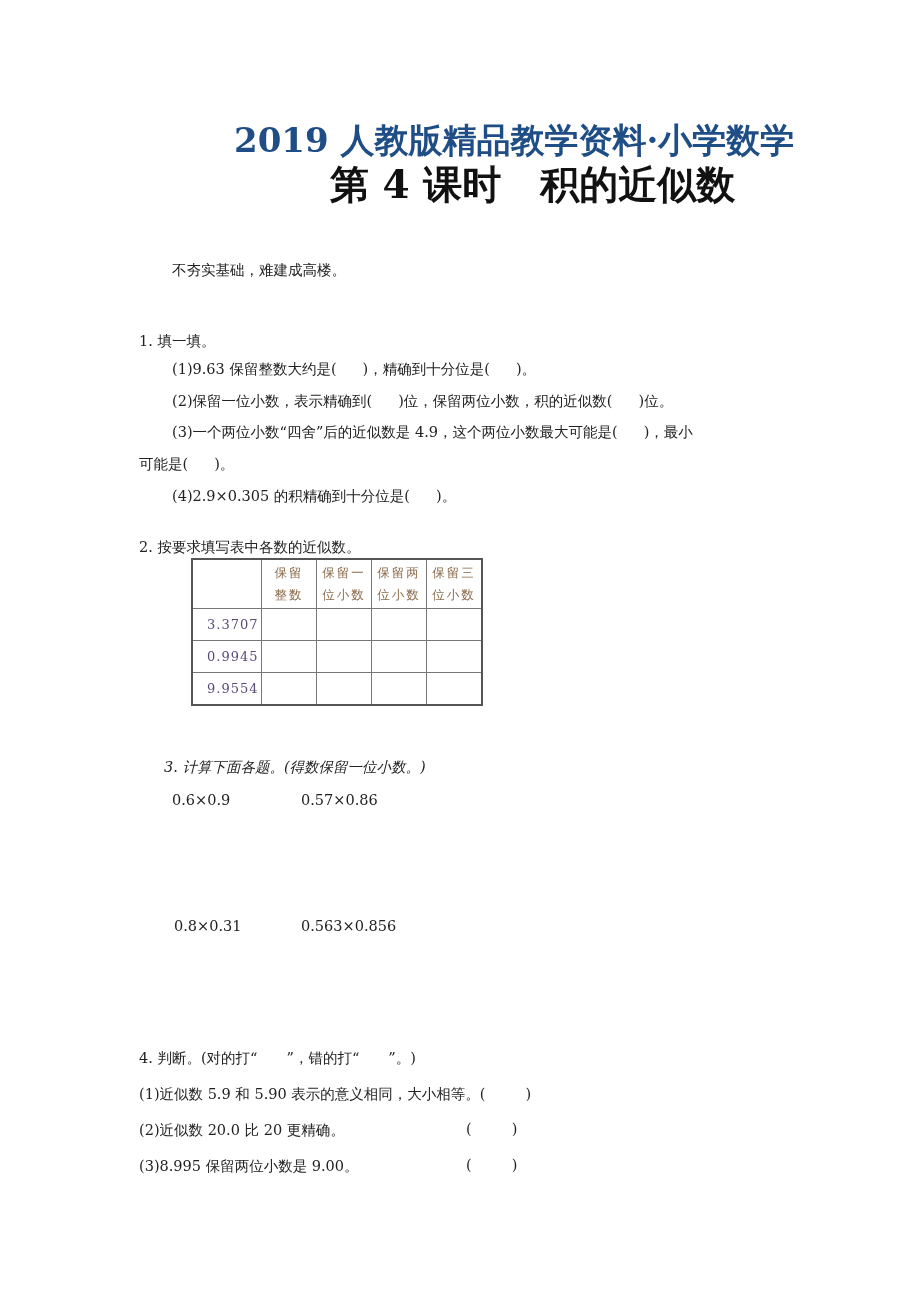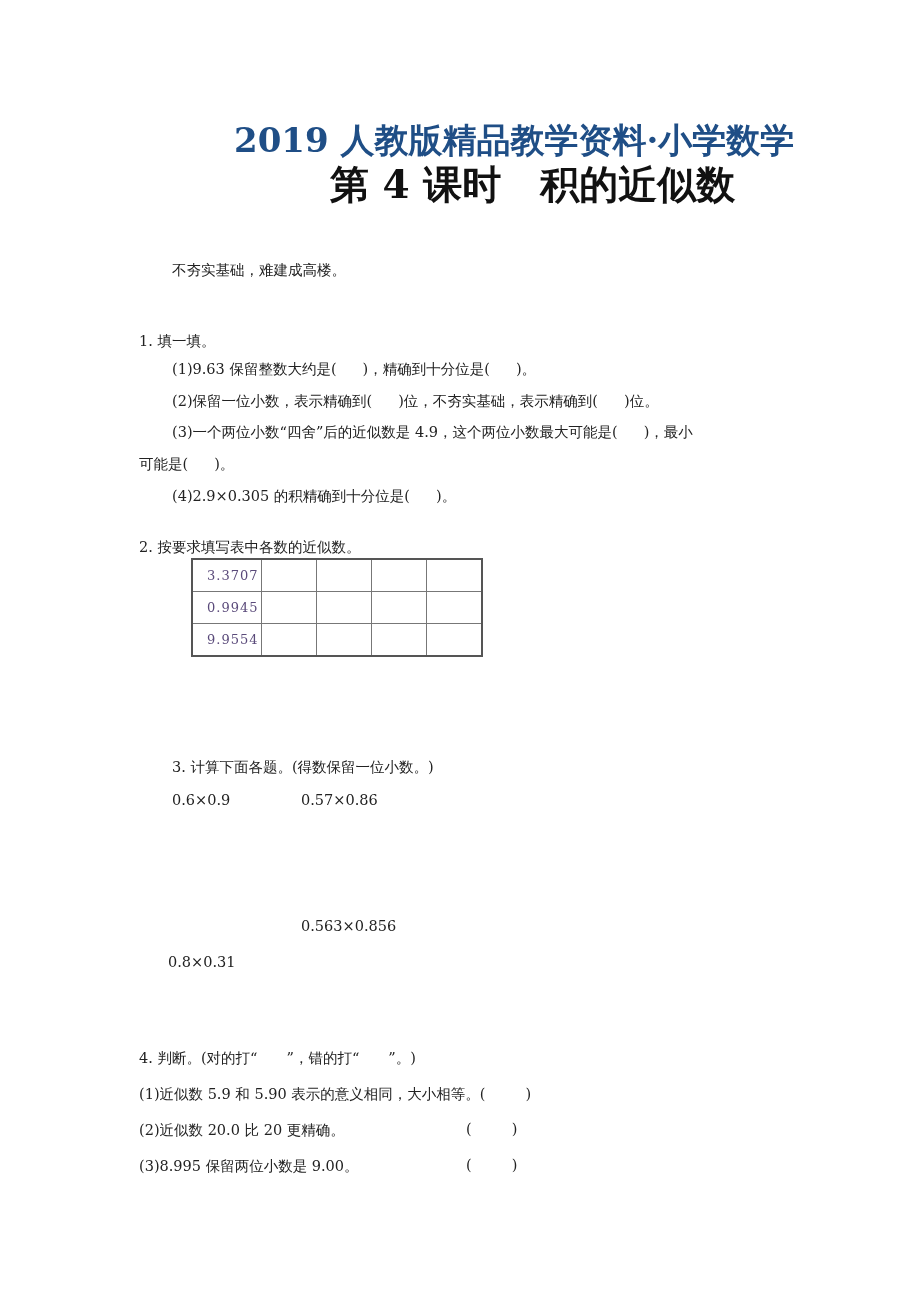--- a/index.html
+++ b/index.html
@@ -23,35 +23,42 @@
 <div class="abs title1">2019 人教版精品教学资料·小学数学</div>
 <div class="abs title2">第 4 课时　积的近似数</div>
 
 <div class="abs t" style="left:172px;top:261px;">不夯实基础，难建成高楼。</div>
 
 <div class="abs t" style="left:139px;top:332px;">1.  填一填。</div>
 <div class="abs t" style="left:172px;top:360px;">
   <span>(1)9.63 保留整数大约是(</span><span class="gap"></span><span>)，精确到十分位是(</span><span class="gap"></span><span>)。</span>
 </div>
 <div class="abs t" style="left:172px;top:392px;">
-  <span>(2)保留一位小数，表示精确到(</span><span class="gap"></span><span>)位，不夯实基础，表示精确到(</span><span class="gap"></span><span>)位。</span>
+  <span>(2)保留一位小数，表示精确到(</span><span class="gap"></span><span>)位，保留两位小数，积的近似数(</span><span class="gap"></span><span>)位。</span>
 </div>
 <div class="abs t" style="left:172px;top:423px;">
   <span>(3)一个两位小数“四舍”后的近似数是 4.9，这个两位小数最大可能是(</span><span class="gap"></span><span>)，最小</span>
 </div>
 <div class="abs t" style="left:139px;top:455px;">
   <span>可能是(</span><span class="gap"></span><span>)。</span>
 </div>
 <div class="abs t" style="left:172px;top:487px;">
   <span>(4)2.9×0.305 的积精确到十分位是(</span><span class="gap"></span><span>)。</span>
 </div>
 
 <div class="abs t" style="left:139px;top:526px;margin-top:12px;">2.  按要求填写表中各数的近似数。</div>
 <table class="grid">
   <tbody>
+      <tr class="head">
+    <td class="first"></td>
+    <td><span>保留</span><br><span>整数</span></td>
+    <td><span>保留一</span><br><span>位小数</span></td>
+    <td><span>保留两</span><br><span>位小数</span></td>
+    <td><span>保留三</span><br><span>位小数</span></td>
+  </tr>
   <tr>
     <td class="first">3.3707</td>
     <td></td>
         <td></td>
         <td></td>
         <td></td>
   </tr>
   <tr>
     <td class="first">0.9945</td>
     <td></td>
@@ -62,24 +69,24 @@
   <tr>
     <td class="first">9.9554</td>
     <td></td>
         <td></td>
         <td></td>
         <td></td>
   </tr>
 </tbody>
   </table>
 
-<div class="abs t" style="left:172px;top:758px;">3.  计算下面各题。(得数保留一位小数。)</div>
+<div class="abs t" style="left:164px;top:758px;font-style:italic;">3.  计算下面各题。(得数保留一位小数。)</div>
 <div class="abs t" style="left:172px;top:792px;">0.6×0.9</div>
 <div class="abs t" style="left:301px;top:792px;">0.57×0.86</div>
-<div class="abs t" style="left:168px;top:918px;margin-top:36px;">0.8×0.31</div>
+<div class="abs t" style="left:174px;top:918px;">0.8×0.31</div>
 <div class="abs t" style="left:301px;top:918px;">0.563×0.856</div>
 
 <div class="abs t" style="left:139px;top:1049px;">4.  判断。(对的打“　　”，错的打“　　”。)</div>
 <div class="abs t" style="left:139px;top:1085px;">
   <span>(1)近似数 5.9 和 5.90 表示的意义相同，大小相等。(</span><span class="gapw"></span><span>)</span>
 </div>
 <div class="abs t" style="left:139px;top:1121px;">
   <span>(2)近似数 20.0 比 20 更精确。</span>
 </div>
 <div class="abs t" style="left:466px;top:1121px;">

